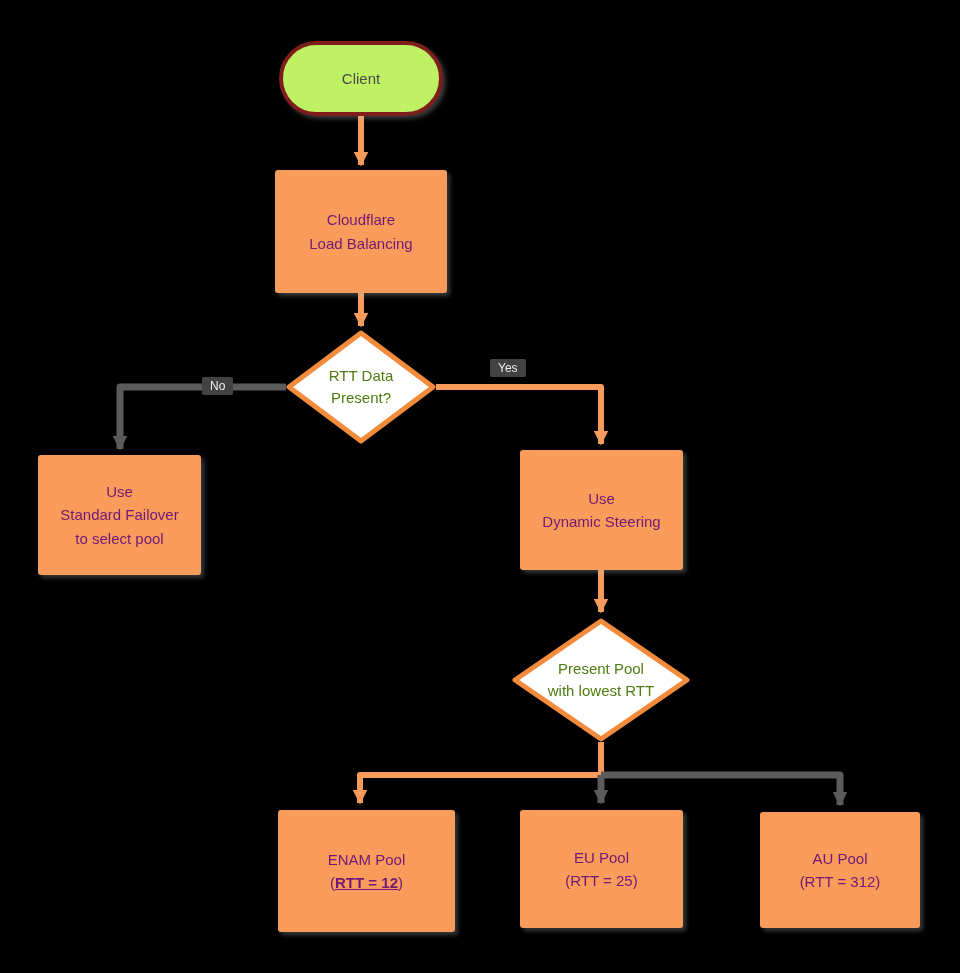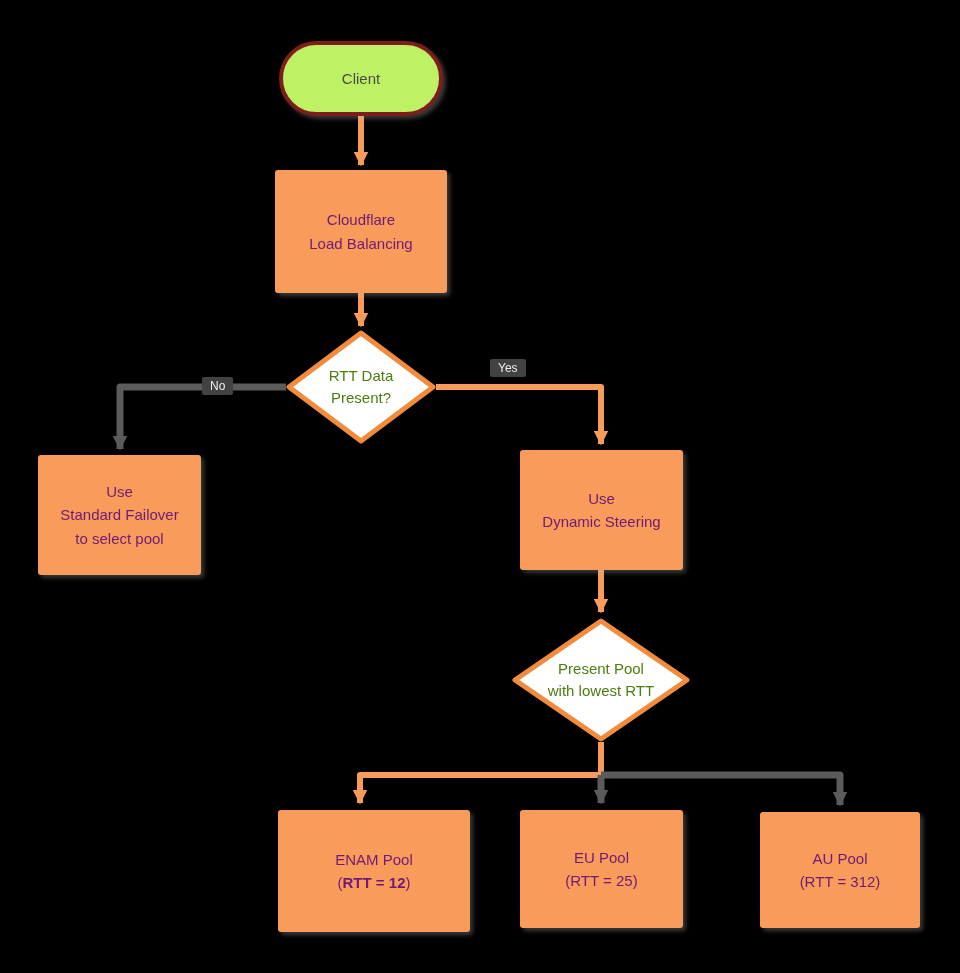--- a/index.html
+++ b/index.html
@@ -56,21 +56,21 @@
   .edge-label {
     position: absolute;
     z-index: 3;
     background: #424242;
     color: #ececec;
     font-size: 12px;
     line-height: 1;
     padding: 3px 8px;
     border-radius: 2px;
   }
-  b { font-weight: bold; }
+  b { font-weight: bold; text-decoration: underline; }
 </style>
 </head>
 <body>
 
 <div class="canvas">
 
   <svg class="connectors" width="960" height="973" viewBox="0 0 960 973">
     <defs>
       <marker id="arrow-orange" viewBox="0 0 10 10" refX="9" refY="5" markerWidth="15" markerHeight="15" markerUnits="userSpaceOnUse" orient="auto">
         <path d="M 0 0 L 10 5 L 0 10 z" fill="#F89B5B"></path>
@@ -129,21 +129,21 @@
   </div>
 
   <div class="diamond" style="left:512px; top:618px; width:178px; height:124px">
     <svg width="178" height="124" viewBox="0 0 178 124">
       <polygon points="89,3 175,62 89,121 3,62" fill="#ffffff" stroke="#F28B3B" stroke-width="5" stroke-linejoin="round"></polygon>
     </svg>
     <div class="label prelines">Present Pool
 with lowest RTT</div>
   </div>
 
-  <div class="node box" style="left:278px; top:810px; width:192px; height:122px">
+  <div class="node box" style="left:278px; top:810px; width:177px; height:122px">
     <div>
       <div>ENAM Pool</div>
       <div><span>(</span><b>RTT = 12</b><span>)</span></div>
     </div>
   </div>
 
   <div class="node box" style="left:520px; top:810px; width:163px; height:118px">
     <span class="prelines">EU Pool
 (RTT = 25)</span>
   </div>

